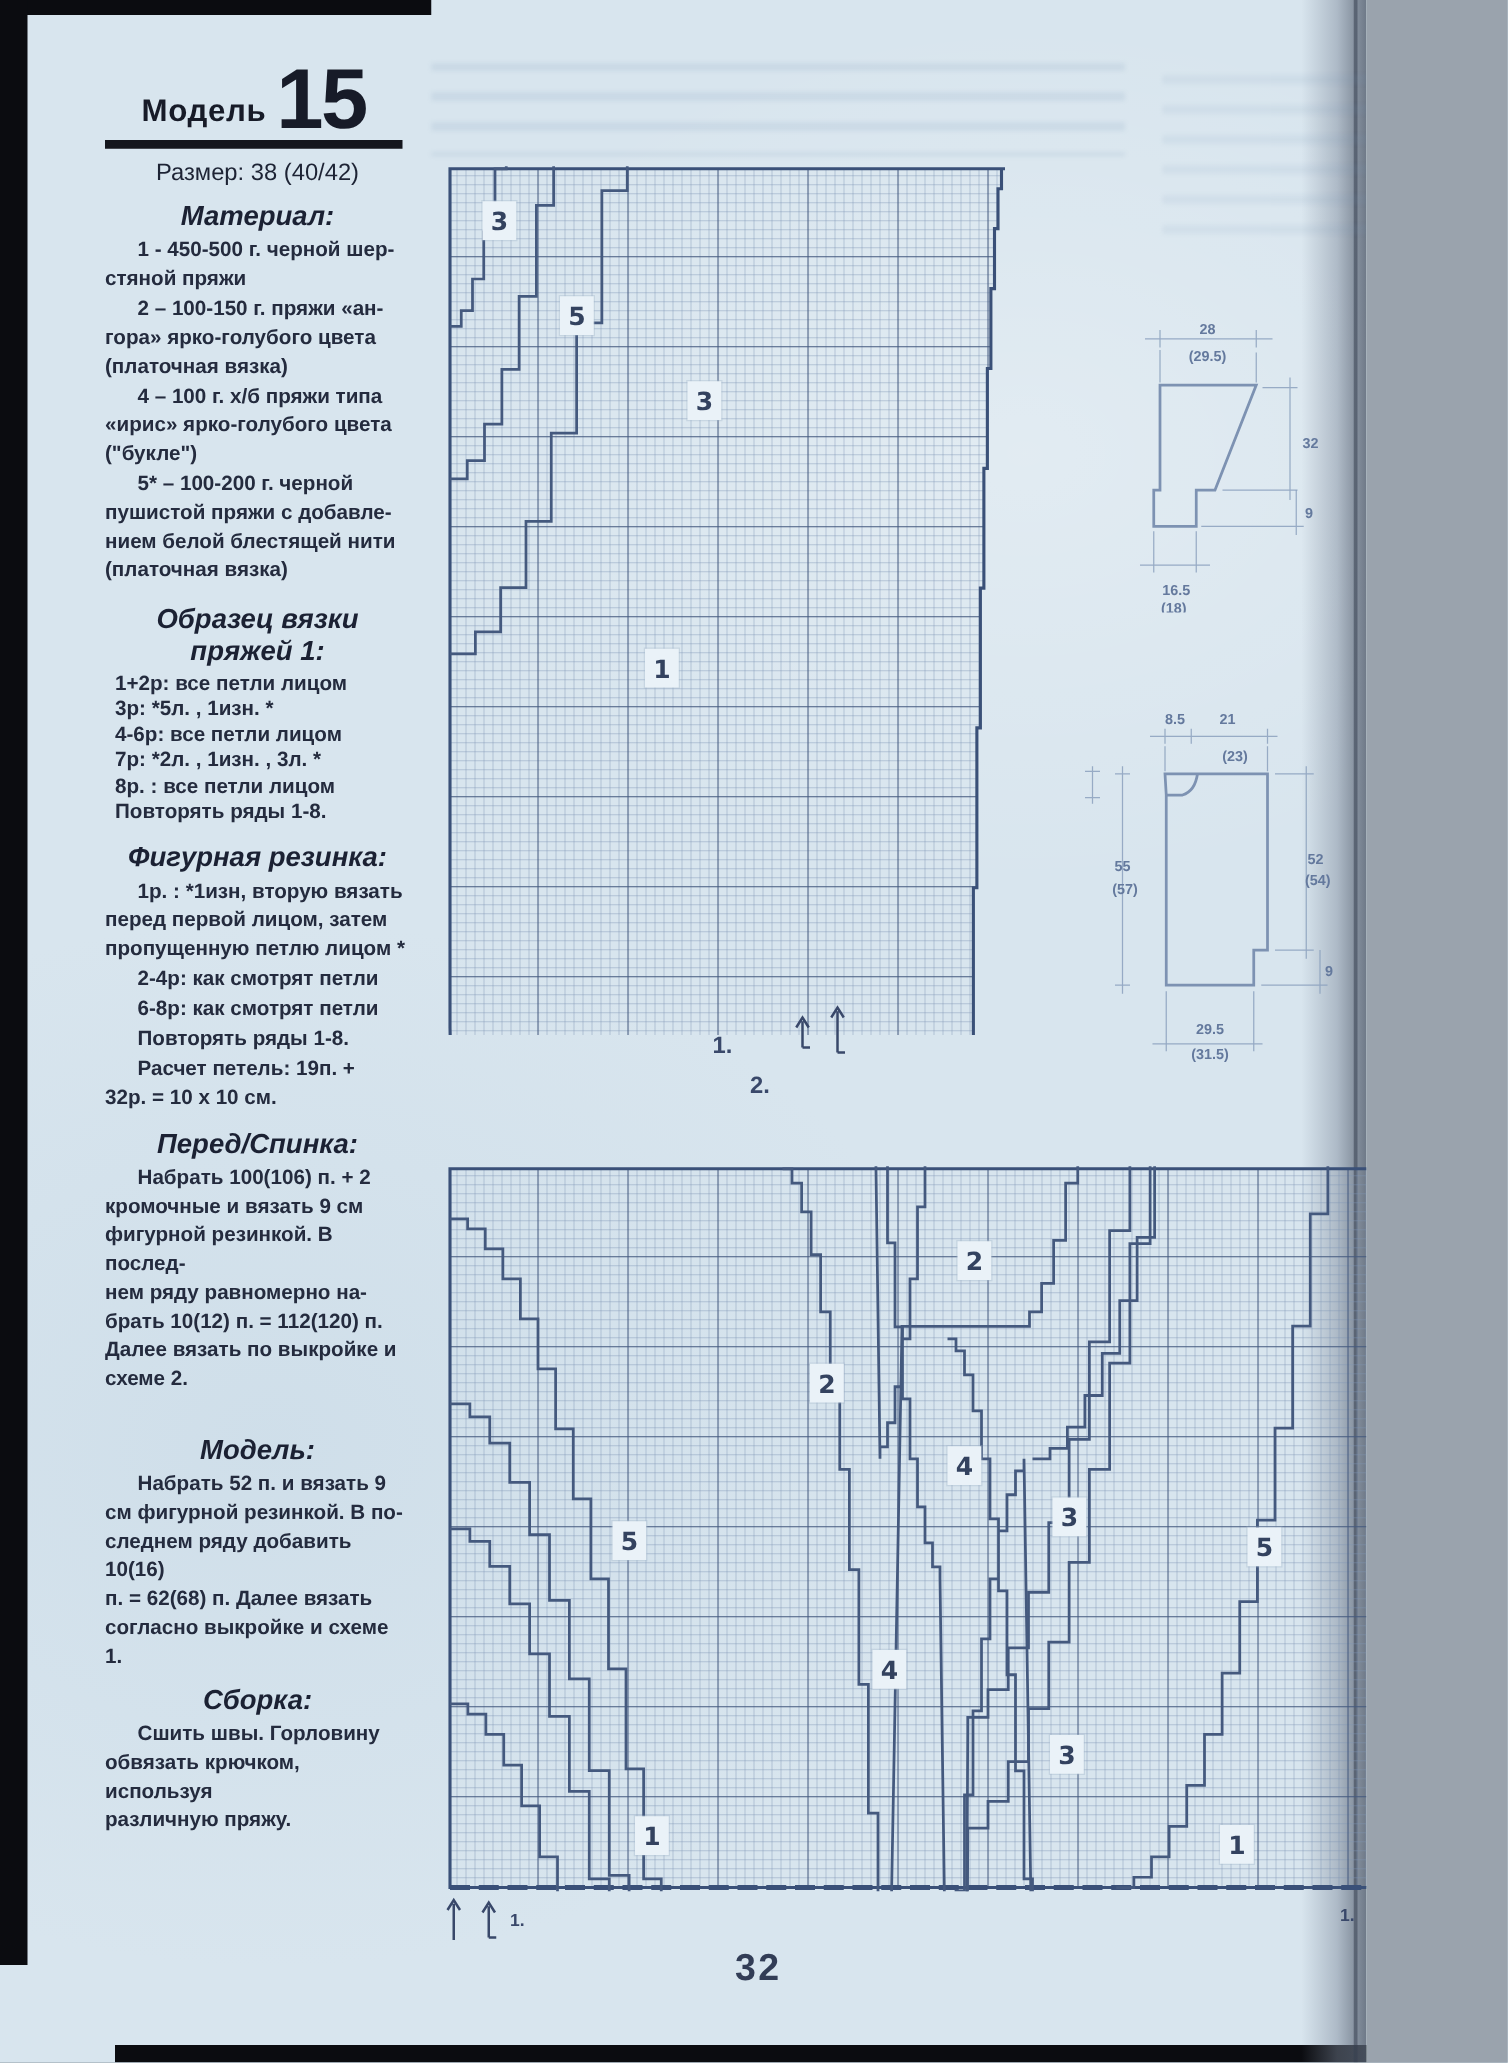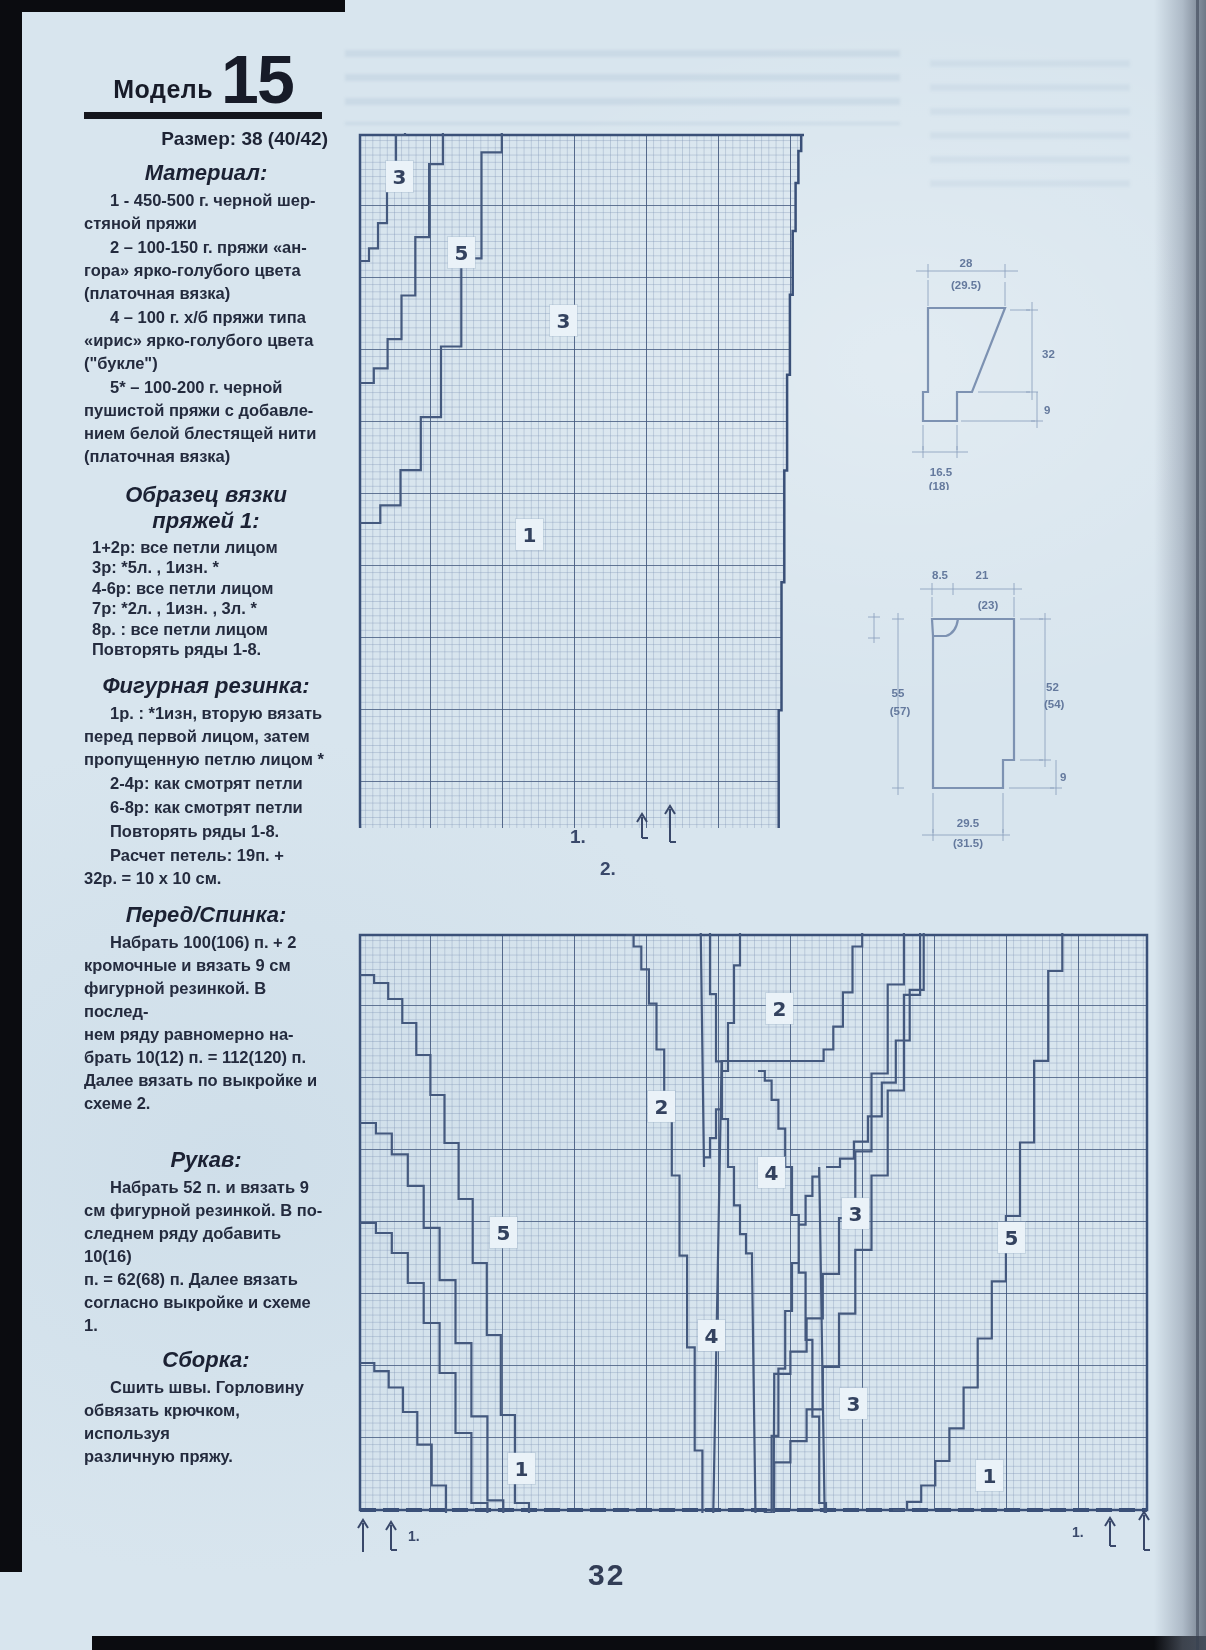--- a/index.html
+++ b/index.html
@@ -1,35 +1,35 @@
 <!DOCTYPE html>
 <html><head>
 <meta charset="utf-8">
 <style>
   html,body{margin:0;padding:0;background:#9aa3ad;}
-  #page{position:relative;width:1206px;height:1650px;overflow:hidden;
+  #page{position:relative;width:1093px;height:1650px;overflow:hidden;
     background:
       radial-gradient(ellipse 700px 500px at 75% 22%, rgba(255,255,255,.25), rgba(255,255,255,0) 70%),
       radial-gradient(ellipse 800px 600px at 20% 70%, rgba(190,210,225,.35), rgba(190,210,225,0) 70%),
       #d8e5ee;
     font-family:"Liberation Sans", sans-serif; color:#20273a;}
   
   .edge{position:absolute;background:#0b0c10;}
   .right-shadow{position:absolute;top:0;right:0;width:52px;height:100%;
     background:linear-gradient(to right, rgba(140,152,168,0), rgba(122,134,152,.45) 55%, rgba(84,94,110,.8));}
   .right-crease{position:absolute;top:0;right:7px;width:3px;height:100%;background:rgba(55,64,80,.55);}
   .ghost{position:absolute;filter:blur(1.6px);opacity:.5;
     background:repeating-linear-gradient(to bottom, rgba(116,146,178,.28) 0 7px, rgba(116,146,178,0) 7px 24px);}
   
   #col{position:absolute;left:84px;top:52px;width:244px;}
   .model-row{display:flex;align-items:flex-end;justify-content:center;gap:8px;
     border-bottom:7px solid #14161d;padding-bottom:4px;width:238px;}
   .model-word{font-weight:bold;font-size:25px;letter-spacing:.5px;line-height:1;margin-bottom:6px;color:#171b28;}
   .model-num{font-weight:bold;font-size:68px;line-height:.82;color:#171b28;letter-spacing:-2px;}
-  .size-line{text-align:right;font-weight:bold;font-size:19px;margin-top:9px;color:#1d2334;}
+  .size-line{text-align:center;font-weight:normal;font-size:19px;margin-top:9px;color:#1d2334;}
   .h-it{font-family:Liberation Sans, sans-serif;font-style:italic;font-weight:bold;
     font-size:22px;text-align:center;margin-top:10px;margin-bottom:3px;color:#1b2133;}
   .para{font-size:16.5px;line-height:23px;font-weight:bold;white-space:pre-line;
     text-indent:26px;margin:0 0 1px 0;color:#242b3e;}
   .rows{font-size:16.5px;line-height:20.5px;font-weight:bold;white-space:pre-line;
     margin:2px 0 12px 8px;color:#242b3e;}
   
   .chart{position:absolute;}
   .chart svg{position:absolute;left:0;top:0;}
   .chl{position:absolute;width:27px;height:31px;background:#eaf2f8;
@@ -99,21 +99,21 @@
 
     <div class="h-it" style="margin-top:12px;">Перед/Спинка:</div>
     <p class="para">Набрать 100(106) п. + 2
 кромочные и вязать 9 см
 фигурной резинкой. В послед-
 нем ряду равномерно на-
 брать 10(12) п. = 112(120) п.
 Далее вязать по выкройке и
 схеме 2.</p>
 
-    <div class="h-it" style="margin-top:32px;">Рукав:</div>
+    <div class="h-it" style="margin-top:32px;">Модель:</div>
     <p class="para">Набрать 52 п. и вязать 9
 см фигурной резинкой. В по-
 следнем ряду добавить 10(16)
 п. = 62(68) п. Далее вязать
 согласно выкройке и схеме 1.</p>
 
     <div class="h-it" style="margin-top:10px;">Сборка:</div>
     <p class="para">Сшить швы. Горловину
 обвязать крючком, используя
 различную пряжу.</p>

